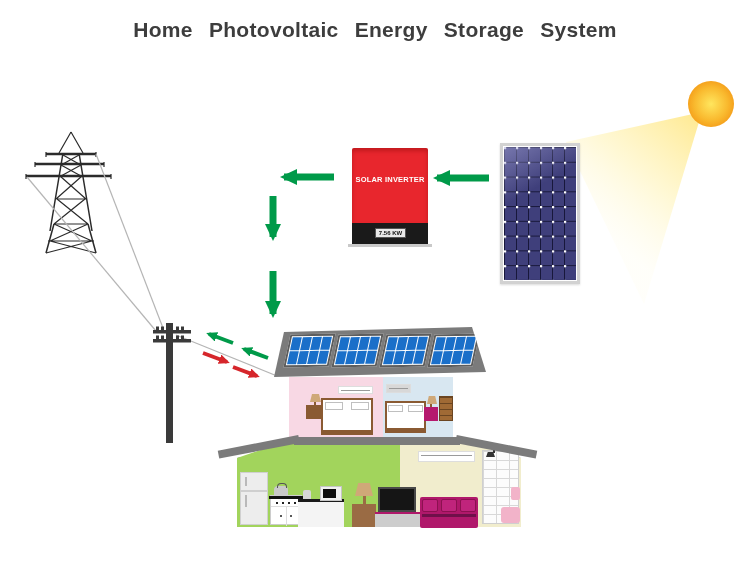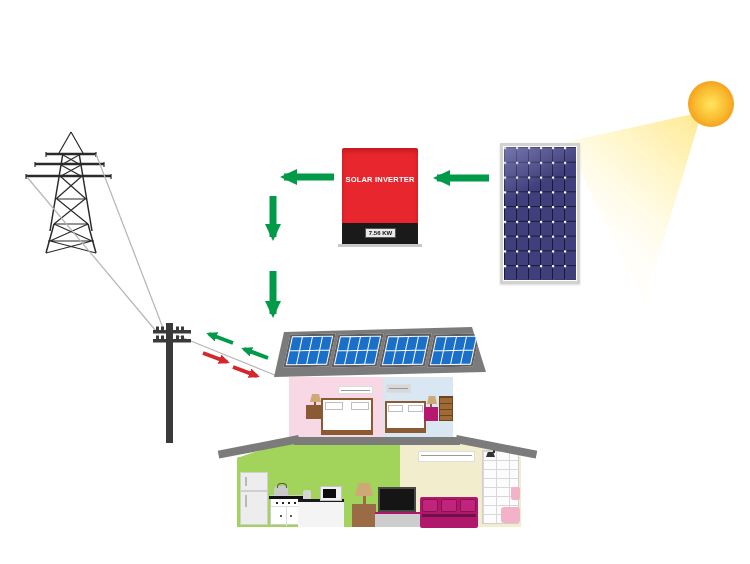--- a/index.html
+++ b/index.html
@@ -16,21 +16,21 @@
   #stage{position:relative;width:750px;height:564px;background:#fff}
   .abs{position:absolute}
 
   .title{top:18px;left:0;width:750px;text-align:center;font-size:21px;font-weight:700;
     color:var(--title-color);word-spacing:10px;letter-spacing:.3px}
 
   svg.layer{position:absolute;left:0;top:0;z-index:1}
   .z2{z-index:2}.z3{z-index:3}
 
   
-  .inverter{left:342px;top:148px;width:84px;height:96px}
+  .inverter{left:352px;top:148px;width:84px;height:96px}
   .inv-red{position:absolute;left:0;top:0;width:76px;height:75px;background:var(--inverter-red);
     border-radius:2px 2px 0 0;box-shadow:inset 0 3px 4px rgba(120,0,0,.35)}
   .inv-label{position:absolute;left:0;top:27px;width:76px;text-align:center;color:#fff;
     font-size:7.5px;font-weight:700;letter-spacing:.2px}
   .inv-black{position:absolute;left:0;top:75px;width:76px;height:21px;background:var(--inverter-black)}
   .inv-display{position:absolute;left:23px;top:80px;width:31px;height:10px;background:#e9e9e9;
     border:1px solid #555;color:#111;font-size:6px;font-weight:700;text-align:center;line-height:8px}
   .inv-base{position:absolute;left:-4px;top:96px;width:84px;height:3px;background:#c9c9c9}
 
   
@@ -139,20 +139,21 @@
     clip-path:polygon(20% 0,80% 0,100% 100%,0 100%)}
   .shower-pipe{left:493px;top:447px;width:2px;height:6px;background:#333}
   .sink{left:511px;top:487px;width:9px;height:13px;background:#f2b3c9;border-radius:2px}
   .tub{left:501px;top:507px;width:19px;height:16px;background:#f2b3c9;border-radius:3px}
 </style>
 </head>
 <body>
 
 <div id="stage">
 
+  <div class="abs title">Home Photovoltaic Energy Storage System</div>
 
   <svg class="layer" width="750" height="564" viewBox="0 0 750 564">
     <defs>
       <radialGradient id="sunGrad" cx="50%" cy="50%" r="55%">
         <stop offset="0%" stop-color="#ffe65e" style="stop-color:var(--sun-core)"></stop>
         <stop offset="65%" stop-color="#f9b92e"></stop>
         <stop offset="100%" stop-color="#f49a17" style="stop-color:var(--sun-edge)"></stop>
       </radialGradient>
       <linearGradient id="beamGrad" x1="700" y1="114" x2="600" y2="230" gradientUnits="userSpaceOnUse">
         <stop offset="0%" stop-color="#ffe88a" stop-opacity="0.95"></stop>

